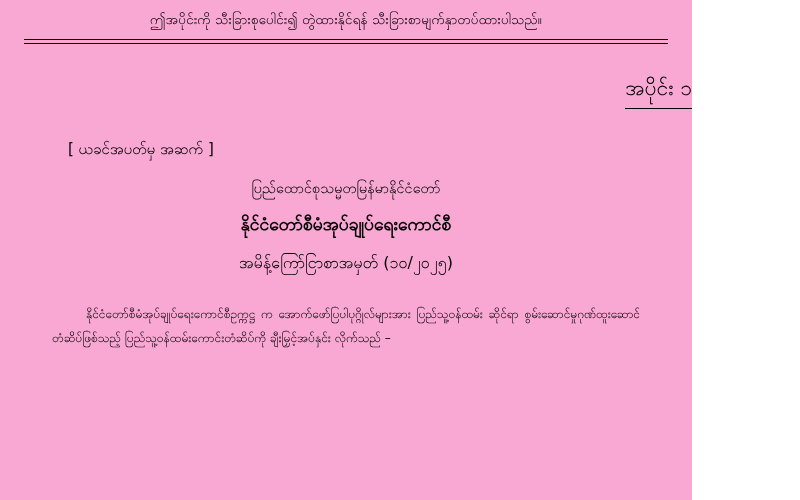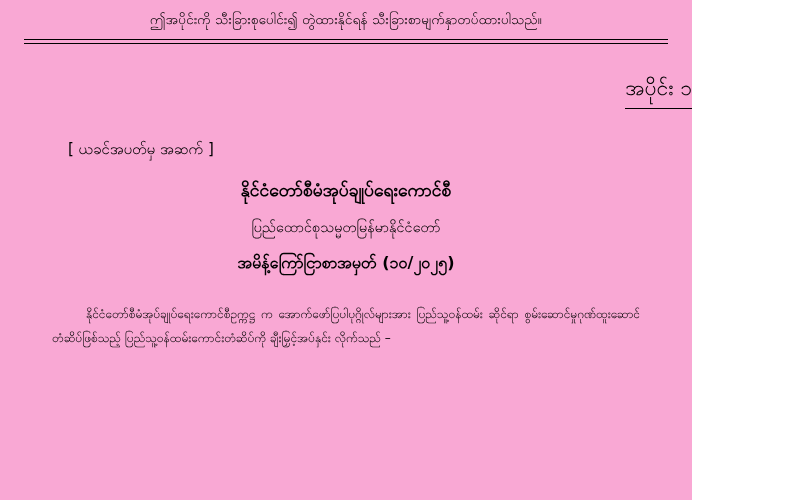--- a/index.html
+++ b/index.html
@@ -60,21 +60,21 @@
     font-size: 14.5px;
     margin-bottom: 13px;
   }
   .center-block .ln.big {
     font-size: 17.5px;
     font-weight: bold;
     margin-bottom: 13px;
   }
   .center-block .ln.mid {
     font-size: 16px;
-    font-weight: bold;
+    font-weight: normal;
     margin-bottom: 1px;
   }
   .center-block .ln.sm {
     font-size: 13.5px;
     margin-bottom: 11px;
   }
   .body-para {
     margin: 26px 52px 0 52px;
     font-size: 12px;
     line-height: 2.0;
@@ -113,22 +113,22 @@
   <hr class="rule">
   <hr class="rule second">
 
   <div class="section-title">
     <span>အပိုင်း ၁</span>
   </div>
 
   <div class="excerpt-note">[ ယခင်အပတ်မှ အဆက် ]</div>
 
   <div class="center-block">
+    <div class="ln">ပြည်ထောင်စုသမ္မတမြန်မာနိုင်ငံတော်</div>
     <div class="ln big">နိုင်ငံတော်စီမံအုပ်ချုပ်ရေးကောင်စီ</div>
-    <div class="ln">ပြည်ထောင်စုသမ္မတမြန်မာနိုင်ငံတော်</div>
     <div class="ln mid">အမိန့်ကြော်ငြာစာအမှတ်  (၁၀/၂၀၂၅)</div>
   </div>
 
   <div class="body-para"><span class="indent"></span><span>နိုင်ငံတော်စီမံအုပ်ချုပ်ရေးကောင်စီဥက္ကဋ္ဌ က အောက်ဖော်ပြပါပုဂ္ဂိုလ်များအား ပြည်သူ့ဝန်ထမ်း ဆိုင်ရာ စွမ်းဆောင်မှုဂုဏ်ထူးဆောင်တံဆိပ်ဖြစ်သည့် ပြည်သူ့ဝန်ထမ်းကောင်းတံဆိပ်ကို ချီးမြှင့်အပ်နှင်း လိုက်သည် –</span></div>
 
 
   <div class="clip"></div>
 
 </div>
 

